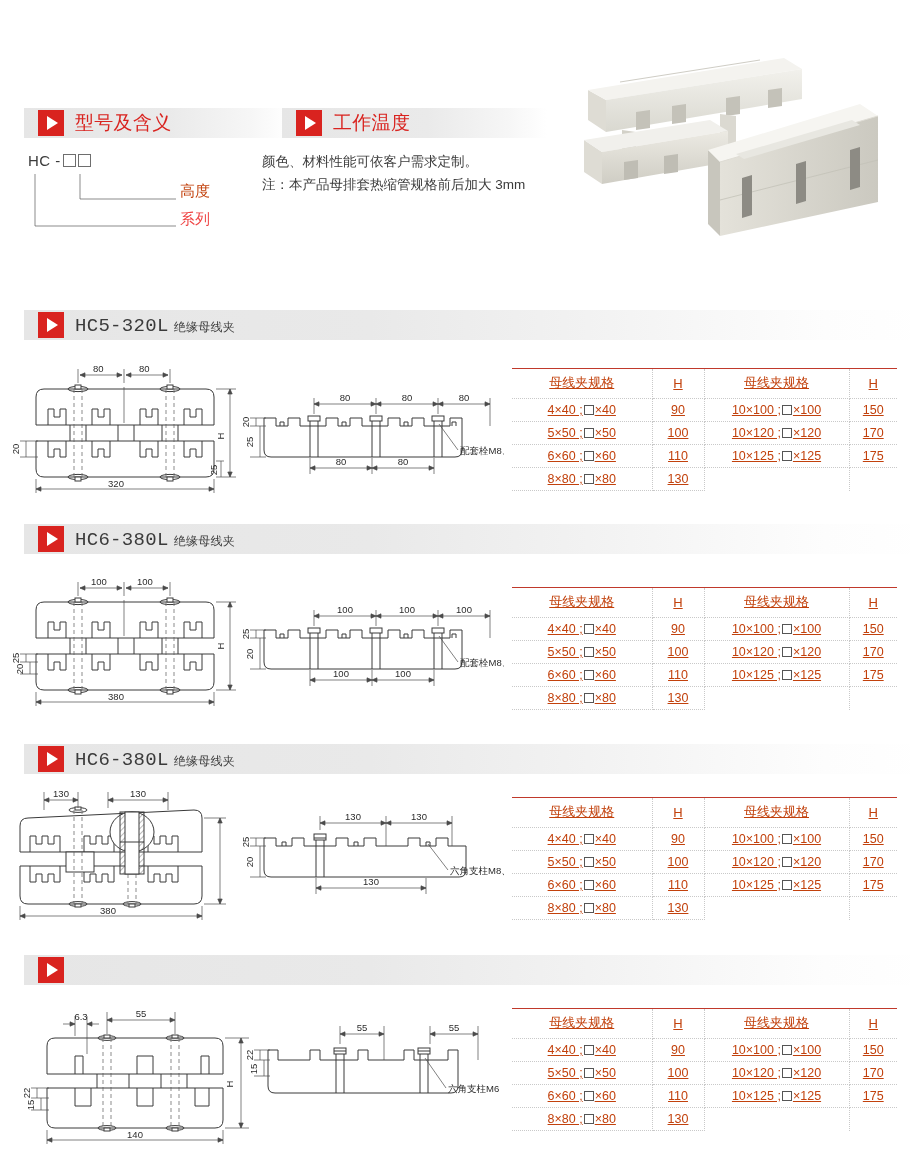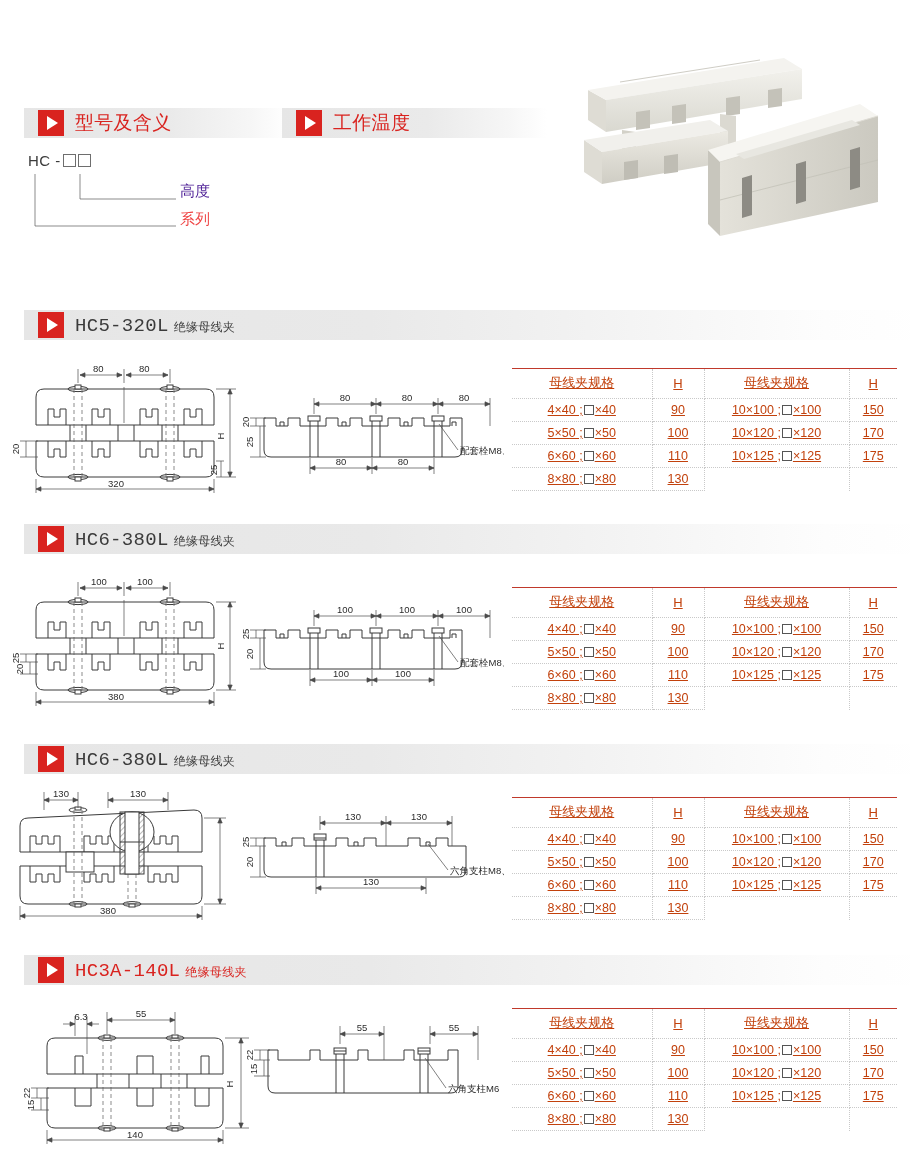--- a/index.html
+++ b/index.html
@@ -37,21 +37,21 @@
 
   
   .code-legend{ position:absolute; left:20px; top:152px; width:240px; height:90px; }
   .code-legend .codetxt{
     position:absolute; left:8px; top:0; font-size:15px; color:#3b3b3b; letter-spacing:.5px;
   }
   .code-legend .sq{
     display:inline-block;width:13px;height:13px;border:1.3px solid #6e6e6e;
     vertical-align:-1px;margin-left:2px;
   }
-  .lbl-h{ position:absolute; left:160px; top:30px; font-size:15px; color:#4c1d95;text-align:right; }
+  .lbl-h{ position:absolute; left:160px; top:30px; font-size:15px; color:#c2410c;text-align:right; }
   .lbl-s{ position:absolute; left:160px; top:58px; font-size:15px; color:#ef4444; }
 
   .spec-list{ position:absolute; left:262px; top:150px; width:300px; }
   .spec-list div{
     font-size:13.5px; color:#3b3b3b; line-height:23px; white-space:nowrap;
   }
 
   
   .photo{ position:absolute; left:560px; top:42px; width:348px; height:248px; }
 
@@ -108,20 +108,22 @@
   </div>
   <svg width="240" height="90" style="position:absolute;left:0;top:0;">
     <path class="ln-thin" d="M15,22 L15,74 L156,74"></path>
     <path class="ln-thin" d="M60,22 L60,47 L156,47"></path>
   </svg>
   <div class="lbl-h">高度</div>
   <div class="lbl-s">系列</div>
 </div>
 
 <div class="spec-list">
+  <div>颜色、材料性能可依客户需求定制。</div>
+  <div>注：本产品母排套热缩管规格前后加大 3mm</div>
 </div>
 
 <div class="photo">
 <svg width="348" height="248" viewBox="0 0 348 248">
   <defs>
     <linearGradient id="pg1" x1="0" y1="0" x2="0" y2="1">
       <stop offset="0%" stop-color="#f2f1ec"></stop>
           <stop offset="100%" stop-color="#d9d8d0"></stop>
     </linearGradient>
     <linearGradient id="pg2" x1="0" y1="0" x2="0" y2="1">
@@ -752,23 +754,20 @@
       <td class="sep blank"></td>
       <td class="blank"></td>
     </tr>
   </tbody>
 </table>
 
 <div class="hdr-bar" style="top:955px;">
   <div class="tri-box">
       <span class="tri"></span>
     </div>
-  <div class="hdr-txt hdr-red">
-    <span class="model">HC3A-140L</span><span class="suffix">绝缘母线夹</span>
-  </div>
 </div>
 
 <div class="dwg" style="left:19px; top:1008px;">
 <svg width="250" height="140" viewBox="0 0 250 140">
 
   <path class="fillw" d="M28,38 q0,-8 8,-8 L196,30 q8,0 8,8 L204,66 L28,66 Z"></path>
 
   <path class="fillw" d="M28,80 L204,80 L204,112 q0,8 -8,8 L36,120 q-8,0 -8,-8 Z"></path>
 
   <g class="ln">

